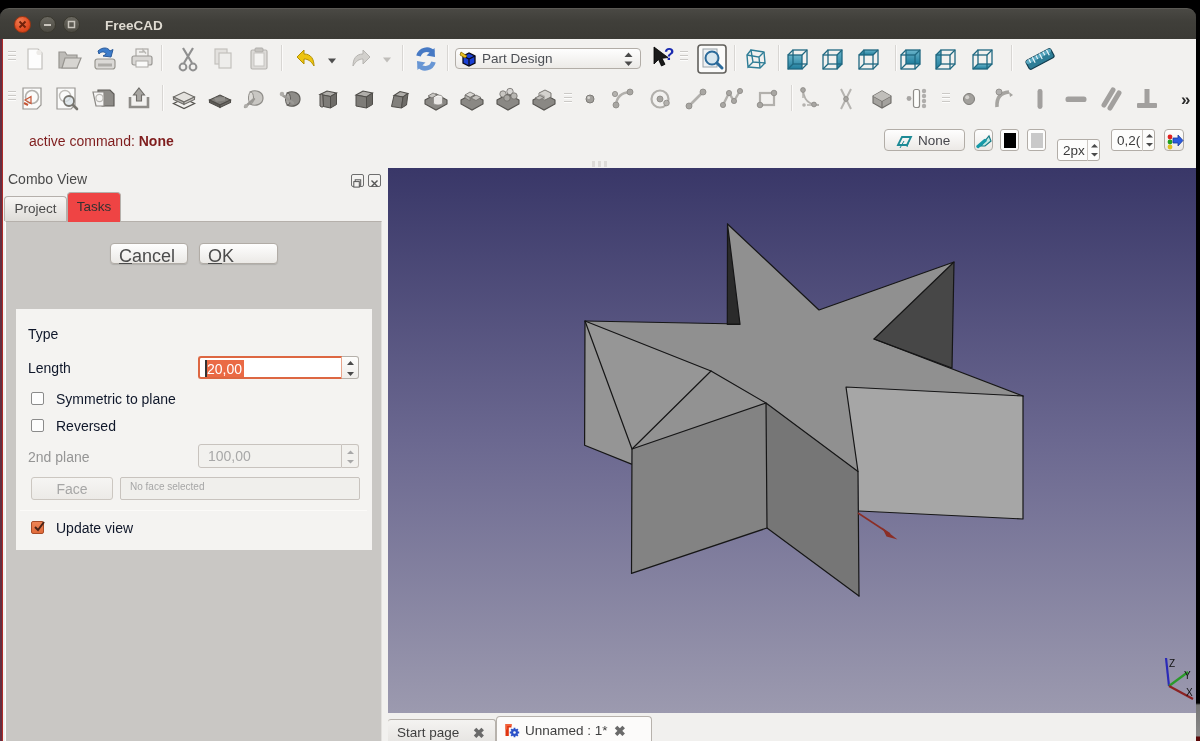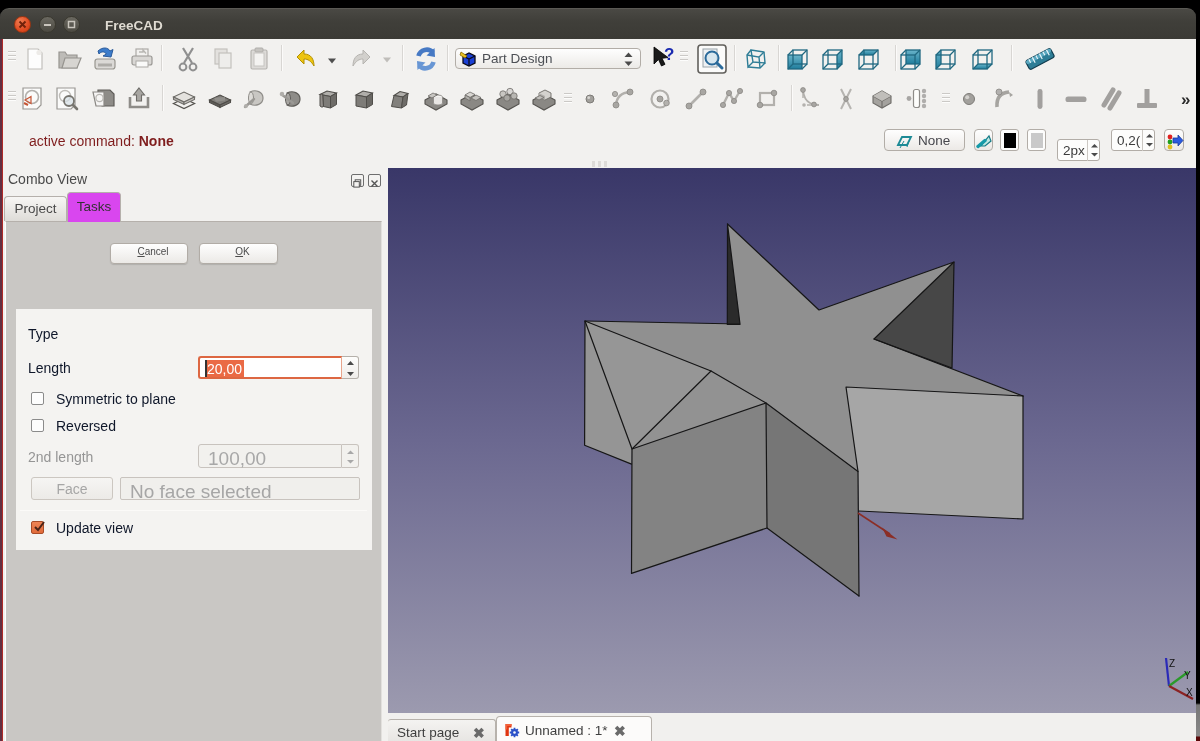--- a/index.html
+++ b/index.html
@@ -24,23 +24,23 @@
 
 #row3text { left:26px; top:94px; font-size:14px; color:#7f1d1d; }
 .tbtn { border:1px solid #b2ada7; border-radius:4px; background:linear-gradient(#fefefe,#ece9e6); }
 .swatch { border:1px solid #b2ada7; border-radius:3px; background:#fdfdfc; }
 
 #panel { left:3px; top:152px; width:380px; height:585px; background:#f2f1ef; }
 #combo-title { left:5px; top:11px; font-size:14px; color:#4a4a4a; }
 .dockbtn { width:13px; height:13px; border:1px solid #6e6e6e; background:#f4f3f1; border-radius:2px; }
 .tab { border:1px solid #b5b0ab; border-radius:4px 4px 0 0; font-size:13.5px; text-align:center; }
 #tab-project { left:1px; top:36px; width:63px; height:25px; background:linear-gradient(#f7f6f4,#dedcd8); color:#4a4a4a; border-bottom:none; padding-top:4px; }
-#tab-tasks { left:64px; top:32px; width:54px; height:30px; background:#d946ef; color:#323232; border-bottom:none; padding-top:6px; font-weight:400; z-index:2; }
+#tab-tasks { left:64px; top:32px; width:54px; height:30px; background:#ef4444; color:#323232; border-bottom:none; padding-top:6px; font-weight:400; z-index:2; }
 #tabcontent { left:2px; top:61px; width:377px; height:522px; background:#c9c7c4; border-top:1px solid #b5b0ab; border-left:1px solid #fff; border-bottom:1px solid #fff; border-right:1px solid #e2e0dd; }
-.pushbtn { border:1px solid #b1aca6; border-radius:4px; background:linear-gradient(#fefefe,#ebe9e6); font-size:10px; color:#4c4c4c; text-align:center; box-shadow:0 1px 1px rgba(0,0,0,0.12);padding-left:8px; }
+.pushbtn { border:1px solid #b1aca6; border-radius:4px; background:linear-gradient(#fefefe,#ebe9e6); font-size:18px; color:#4c4c4c; text-align:left; box-shadow:0 1px 1px rgba(0,0,0,0.12);padding-left:8px; }
 #padhdr { left:13px; top:122px; width:356px; height:27px; background:linear-gradient(#f0875d,#e86f43); border-top:1px solid #f5a382; }
 #padhdr span { position:absolute; left:29px; top:6px; color:#fff; font-weight:bold; font-size:13.5px; }
 #form { left:13px; top:149px; width:356px; height:241px; background:#f4f3f1; }
 .flabel { font-size:14px; color:#0f172a; }
 .dlabel { font-size:14px; color:#959595; }
 .combo { border:1px solid #b5b0aa; border-radius:3px; background:linear-gradient(#fdfdfc,#efedea); }
 .spinbox { border:1px solid #b5b0aa; border-left:none; border-radius:0 3px 3px 0; background:linear-gradient(#fdfdfc,#efedea); }
 .cb { width:13px; height:13px; border:1px solid #8b8b8b; border-radius:2px; background:#fdfdfd; }
 
 #viewport { left:388px; top:160px; width:808px; height:545px; }
@@ -491,33 +491,33 @@
     <div class="spinbox abs" style="left:339px; top:196px; width:17px; height:23px;">
       <svg style="position:absolute;left:4px;top:3px" width="9" height="17">
           <path d="M1 5 L4.5 1 L8 5 Z" fill="#4a4a4a"></path>
           <path d="M1 12 L4.5 16 L8 12 Z" fill="#4a4a4a"></path>
         </svg>
     </div>
     <div class="cb abs" style="left:28px; top:232px;"></div>
     <div class="flabel abs" style="left:53px; top:231px;">Symmetric to plane</div>
     <div class="cb abs" style="left:28px; top:259px;"></div>
     <div class="flabel abs" style="left:53px; top:258px;">Reversed</div>
-    <div class="dlabel abs" style="left:25px; top:289px;">2nd length</div>
+    <div class="dlabel abs" style="left:25px; top:289px;">2nd plane</div>
     <div class="abs" style="left:195px; top:284px; width:144px; height:24px; background:#f2f1ee; border:1px solid #c8c3be; border-radius:3px 0 0 3px;">
-      <span style="position:absolute;left:9px;top:3px;font-size:19px;color:#a8a8a8;">100,00</span>
+      <span style="position:absolute;left:9px;top:3px;font-size:14px;color:#a8a8a8;">100,00</span>
     </div>
     <div class="abs" style="left:339px; top:284px; width:17px; height:24px; background:#f2f1ee; border:1px solid #c8c3be; border-left:none; border-radius:0 3px 3px 0;">
       <svg style="position:absolute;left:4px;top:4px" width="9" height="16">
           <path d="M1 5 L4.5 1.5 L8 5 Z" fill="#a8a8a8"></path>
           <path d="M1 11 L4.5 14.5 L8 11 Z" fill="#a8a8a8"></path>
         </svg>
     </div>
     <div class="abs" style="left:28px; top:317px; width:82px; height:23px; background:linear-gradient(#f6f5f3,#eceae7); border:1px solid #ccc7c1; border-radius:3px; text-align:center; font-size:14px; color:#a6a6a6; padding-top:2.5px;">Face</div>
     <div class="abs" style="left:117px; top:317px; width:240px; height:23px; background:#f0efec; border:1px solid #c8c3be; border-radius:2px;">
-      <span style="position:absolute;left:9px;top:2.5px;font-size:19px;color:#a6a6a6;">No face selected</span>
+      <span style="position:absolute;left:9px;top:2.5px;font-size:10px;color:#a6a6a6;">No face selected</span>
     </div>
     <div class="abs" style="left:17px; top:350px; width:347px; height:1px; background:#d5d3d0; border-bottom:1px solid #fbfaf8;"></div>
     <div class="abs" style="left:28px; top:361px; width:13px; height:13px; background:linear-gradient(#ee8455,#e06a3a); border:1px solid #a84c28; border-radius:2px;">
       <svg style="position:absolute;left:0px;top:-2px" width="14" height="14">
           <path d="M3 7 L6 10 L12 2" stroke="#4a2418" stroke-width="2" fill="none"></path>
         </svg>
     </div>
     <div class="flabel abs" style="left:53px; top:360px;">Update view</div>
   </div>
   <div class="abs" style="left:592px; top:153px; width:16px; height:6px;">

